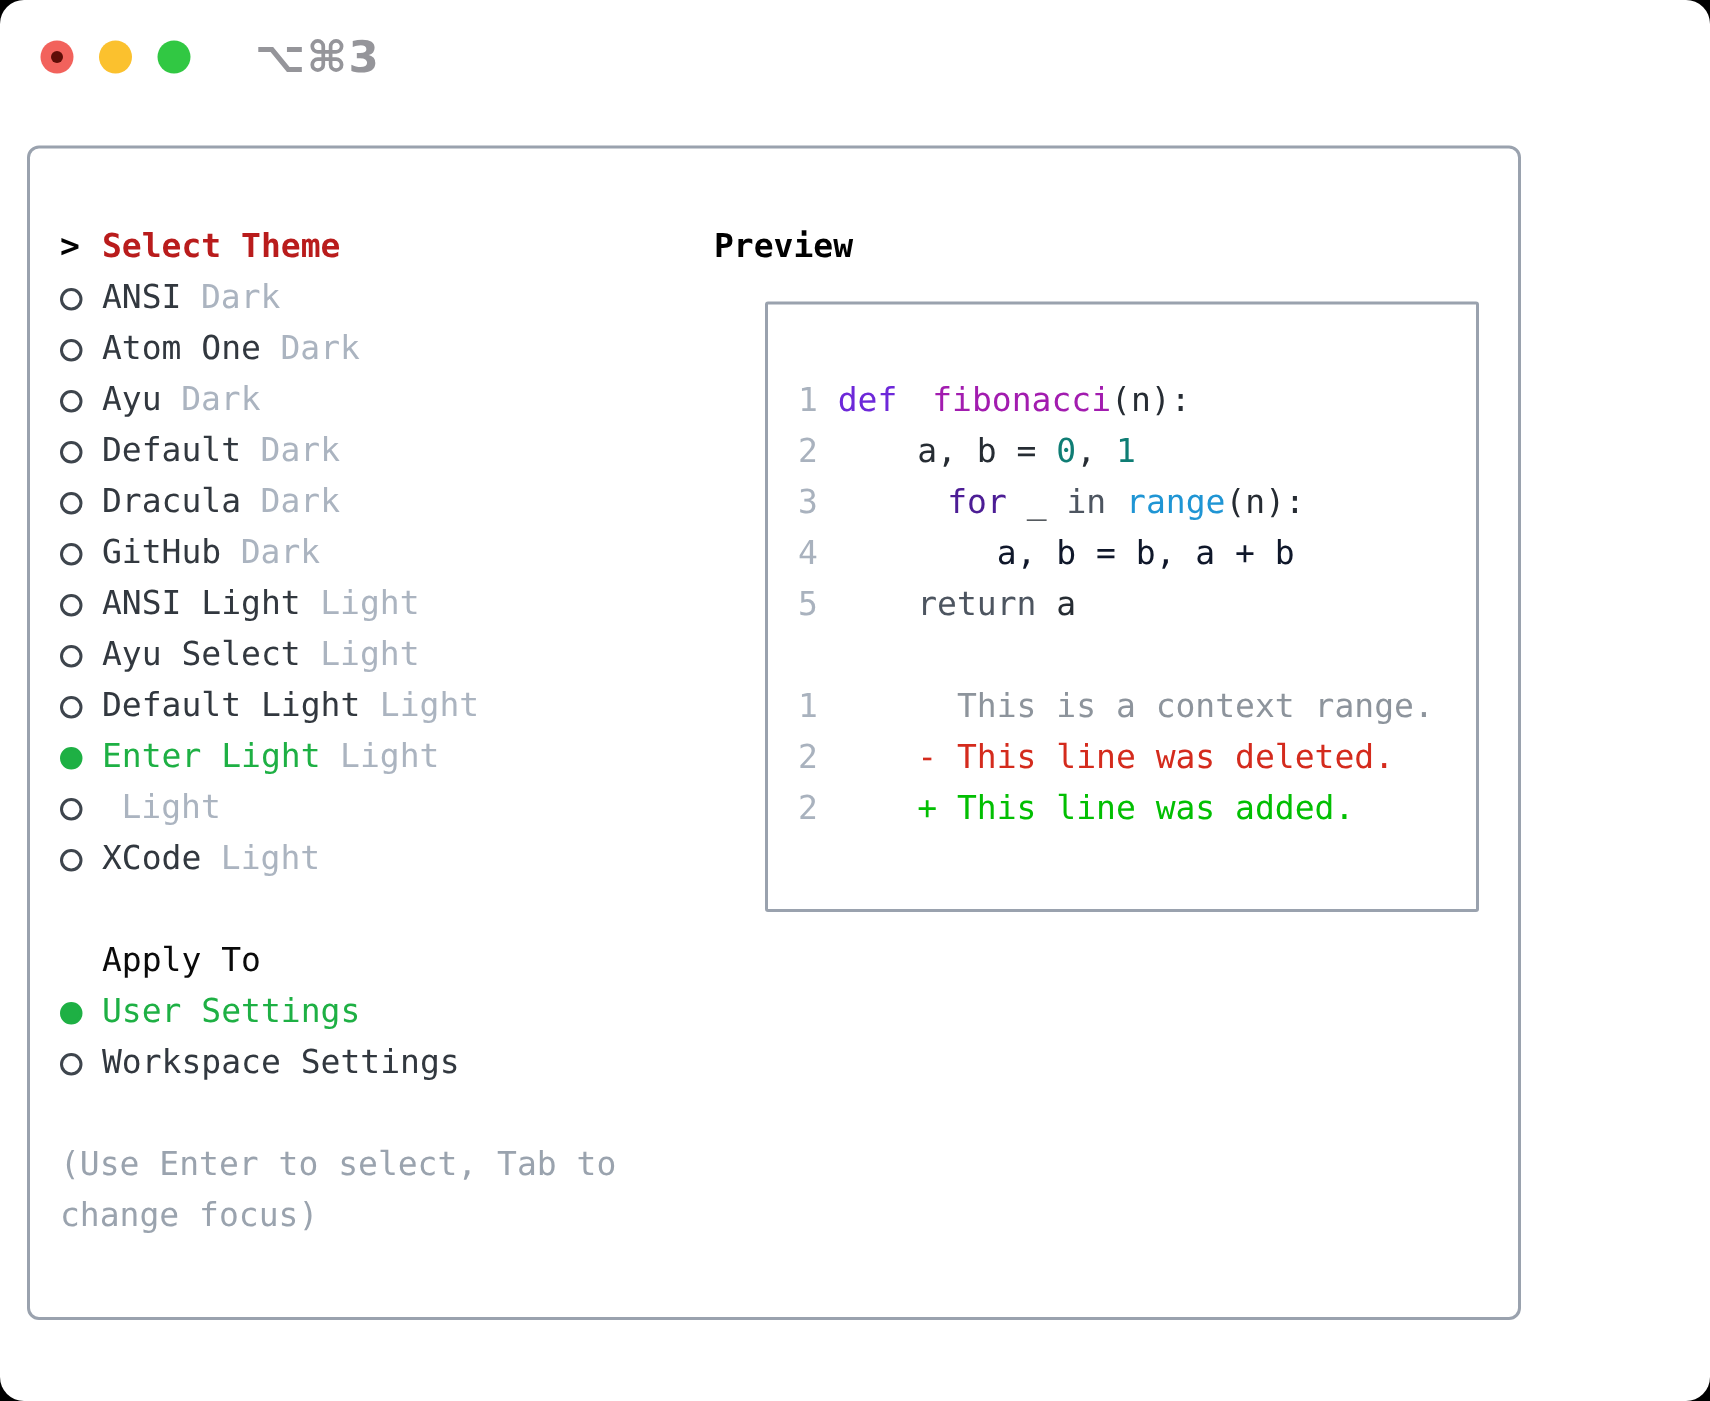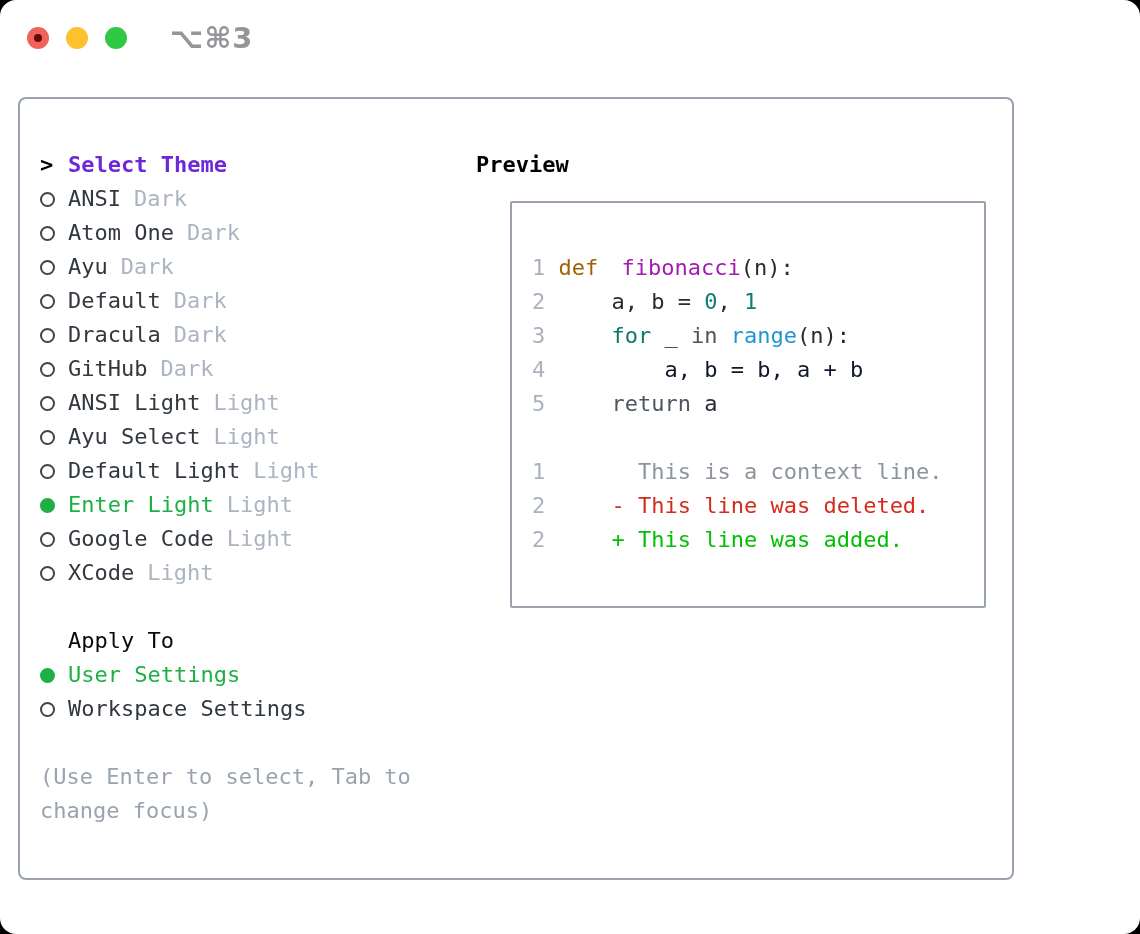--- a/index.html
+++ b/index.html
@@ -32,21 +32,21 @@
 
   .left-col { position:absolute; left:20px; top:49px; font-size:22px; line-height:34px; }
   .row { display:flex; align-items:center; height:34px; white-space:pre; }
   .blank-row { height:34px; }
 
   .marker { width:28px; height:34px; display:flex; align-items:center; flex:none; }
   .circle { width:15px; height:15px; border:2px solid #3e454d; border-radius:50%; }
   .circle.filled { background:#1eb044; border-color:#1eb044; }
   .prompt { font-weight:bold; color:#000; font-size:22px; }
 
-  .section-title { font-weight:bold; color:#6d28d9; }
+  .section-title { font-weight:bold; color:#b91c1c; }
   .apply-title { color:#0a0a0a; }
   .theme-name { color:#32383f; }
   .theme-name.selected { color:#1eb044; }
   .badge { color:#abb4c0; margin-left:13px; }
   .hint-line { color:#9aa3ae; height:34px; line-height:34px; white-space:pre; }
 
   
   .preview-title { position:absolute; left:456px; top:49px; font-size:22px; line-height:34px; font-weight:bold; color:#000; }
   .preview-box {
     position:absolute; left:490px; top:102px; width:476px; height:407px;
@@ -80,21 +80,21 @@
           <div class="row"><span class="marker"><span class="circle"></span></span><span class="theme-name">ANSI</span><span class="badge">Dark</span></div>
           <div class="row"><span class="marker"><span class="circle"></span></span><span class="theme-name">Atom One</span><span class="badge">Dark</span></div>
           <div class="row"><span class="marker"><span class="circle"></span></span><span class="theme-name">Ayu</span><span class="badge">Dark</span></div>
           <div class="row"><span class="marker"><span class="circle"></span></span><span class="theme-name">Default</span><span class="badge">Dark</span></div>
           <div class="row"><span class="marker"><span class="circle"></span></span><span class="theme-name">Dracula</span><span class="badge">Dark</span></div>
           <div class="row"><span class="marker"><span class="circle"></span></span><span class="theme-name">GitHub</span><span class="badge">Dark</span></div>
           <div class="row"><span class="marker"><span class="circle"></span></span><span class="theme-name">ANSI Light</span><span class="badge">Light</span></div>
           <div class="row"><span class="marker"><span class="circle"></span></span><span class="theme-name">Ayu Select</span><span class="badge">Light</span></div>
           <div class="row"><span class="marker"><span class="circle"></span></span><span class="theme-name">Default Light</span><span class="badge">Light</span></div>
           <div class="row"><span class="marker"><span class="circle filled"></span></span><span class="theme-name selected">Enter Light</span><span class="badge">Light</span></div>
-          <div class="row"><span class="marker"><span class="circle"></span></span><span class="theme-name">Google Code</span><span class="badge">Light</span></div>
+          <div class="row"><span class="marker"><span class="circle"></span></span><span class="badge">Light</span></div>
           <div class="row"><span class="marker"><span class="circle"></span></span><span class="theme-name">XCode</span><span class="badge">Light</span></div>
         </div>
 
       <div class="blank-row"></div>
 
       <div class="row">
         <span class="marker"></span>
         <span class="apply-title">Apply To</span>
       </div>
 
@@ -108,26 +108,26 @@
       <div>
         <div class="hint-line">(Use Enter to select, Tab to</div>
         <div class="hint-line">change focus)</div>
       </div>
     </div>
 
     <div class="preview-title">Preview</div>
 
     <div class="preview-box">
       <div id="preview-code">
-          <div class="code-line"><span class="lineno">1 </span><span style="color: #a16207; margin-top: 27px;">def </span><span style="color: #a21caf; margin-left: 10px;">fibonacci</span><span style="color: rgb(38, 44, 51);">(n):</span></div>
+          <div class="code-line"><span class="lineno">1 </span><span style="color: #6d28d9; margin-top: 27px;">def </span><span style="color: #a21caf; margin-left: 10px;">fibonacci</span><span style="color: rgb(38, 44, 51);">(n):</span></div>
           <div class="code-line"><span class="lineno">2 </span><span style="color: rgb(38, 44, 51);">    a, b = </span><span style="color: rgb(15, 125, 116);">0</span><span style="color: rgb(38, 44, 51);">, </span><span style="color: rgb(15, 125, 116);">1</span></div>
-          <div class="code-line"><span class="lineno">3 </span><span style="color: rgb(38, 44, 51);">    </span><span style="color: #0f766e;">for </span><span style="color: rgb(38, 44, 51);">_ </span><span style="color: rgb(77, 85, 96);">in </span><span style="color: rgb(31, 149, 212);">range</span><span style="color: rgb(38, 44, 51);">(n):</span></div>
+          <div class="code-line"><span class="lineno">3 </span><span style="color: rgb(38, 44, 51);">    </span><span style="color: #4c1d95; margin-left: 20px;">for </span><span style="color: rgb(38, 44, 51);">_ </span><span style="color: rgb(77, 85, 96);">in </span><span style="color: rgb(31, 149, 212);">range</span><span style="color: rgb(38, 44, 51);">(n):</span></div>
           <div class="code-line"><span class="lineno">4 </span><span style="color: #0f172a;">        a, b = b, a + b</span></div>
           <div class="code-line"><span class="lineno">5 </span><span style="color: rgb(38, 44, 51);">    </span><span style="color: rgb(77, 85, 96);">return </span><span style="color: rgb(38, 44, 51);">a</span></div>
           <div class="code-line"><span class="lineno">  </span></div>
-          <div class="code-line"><span class="lineno">1 </span><span style="color: rgb(141, 148, 156);">      This is a context line.</span></div>
+          <div class="code-line"><span class="lineno">1 </span><span style="color: rgb(141, 148, 156);">      This is a context range.</span></div>
           <div class="code-line"><span class="lineno">2 </span><span style="color: rgb(212, 43, 29); margin-top: 43px;">    - This line was deleted.</span></div>
           <div class="code-line"><span class="lineno">2 </span><span style="color: rgb(2, 191, 2);">    + This line was added.</span></div>
         </div>
     </div>
 
   </div>
 </div>
 
 </body></html>

